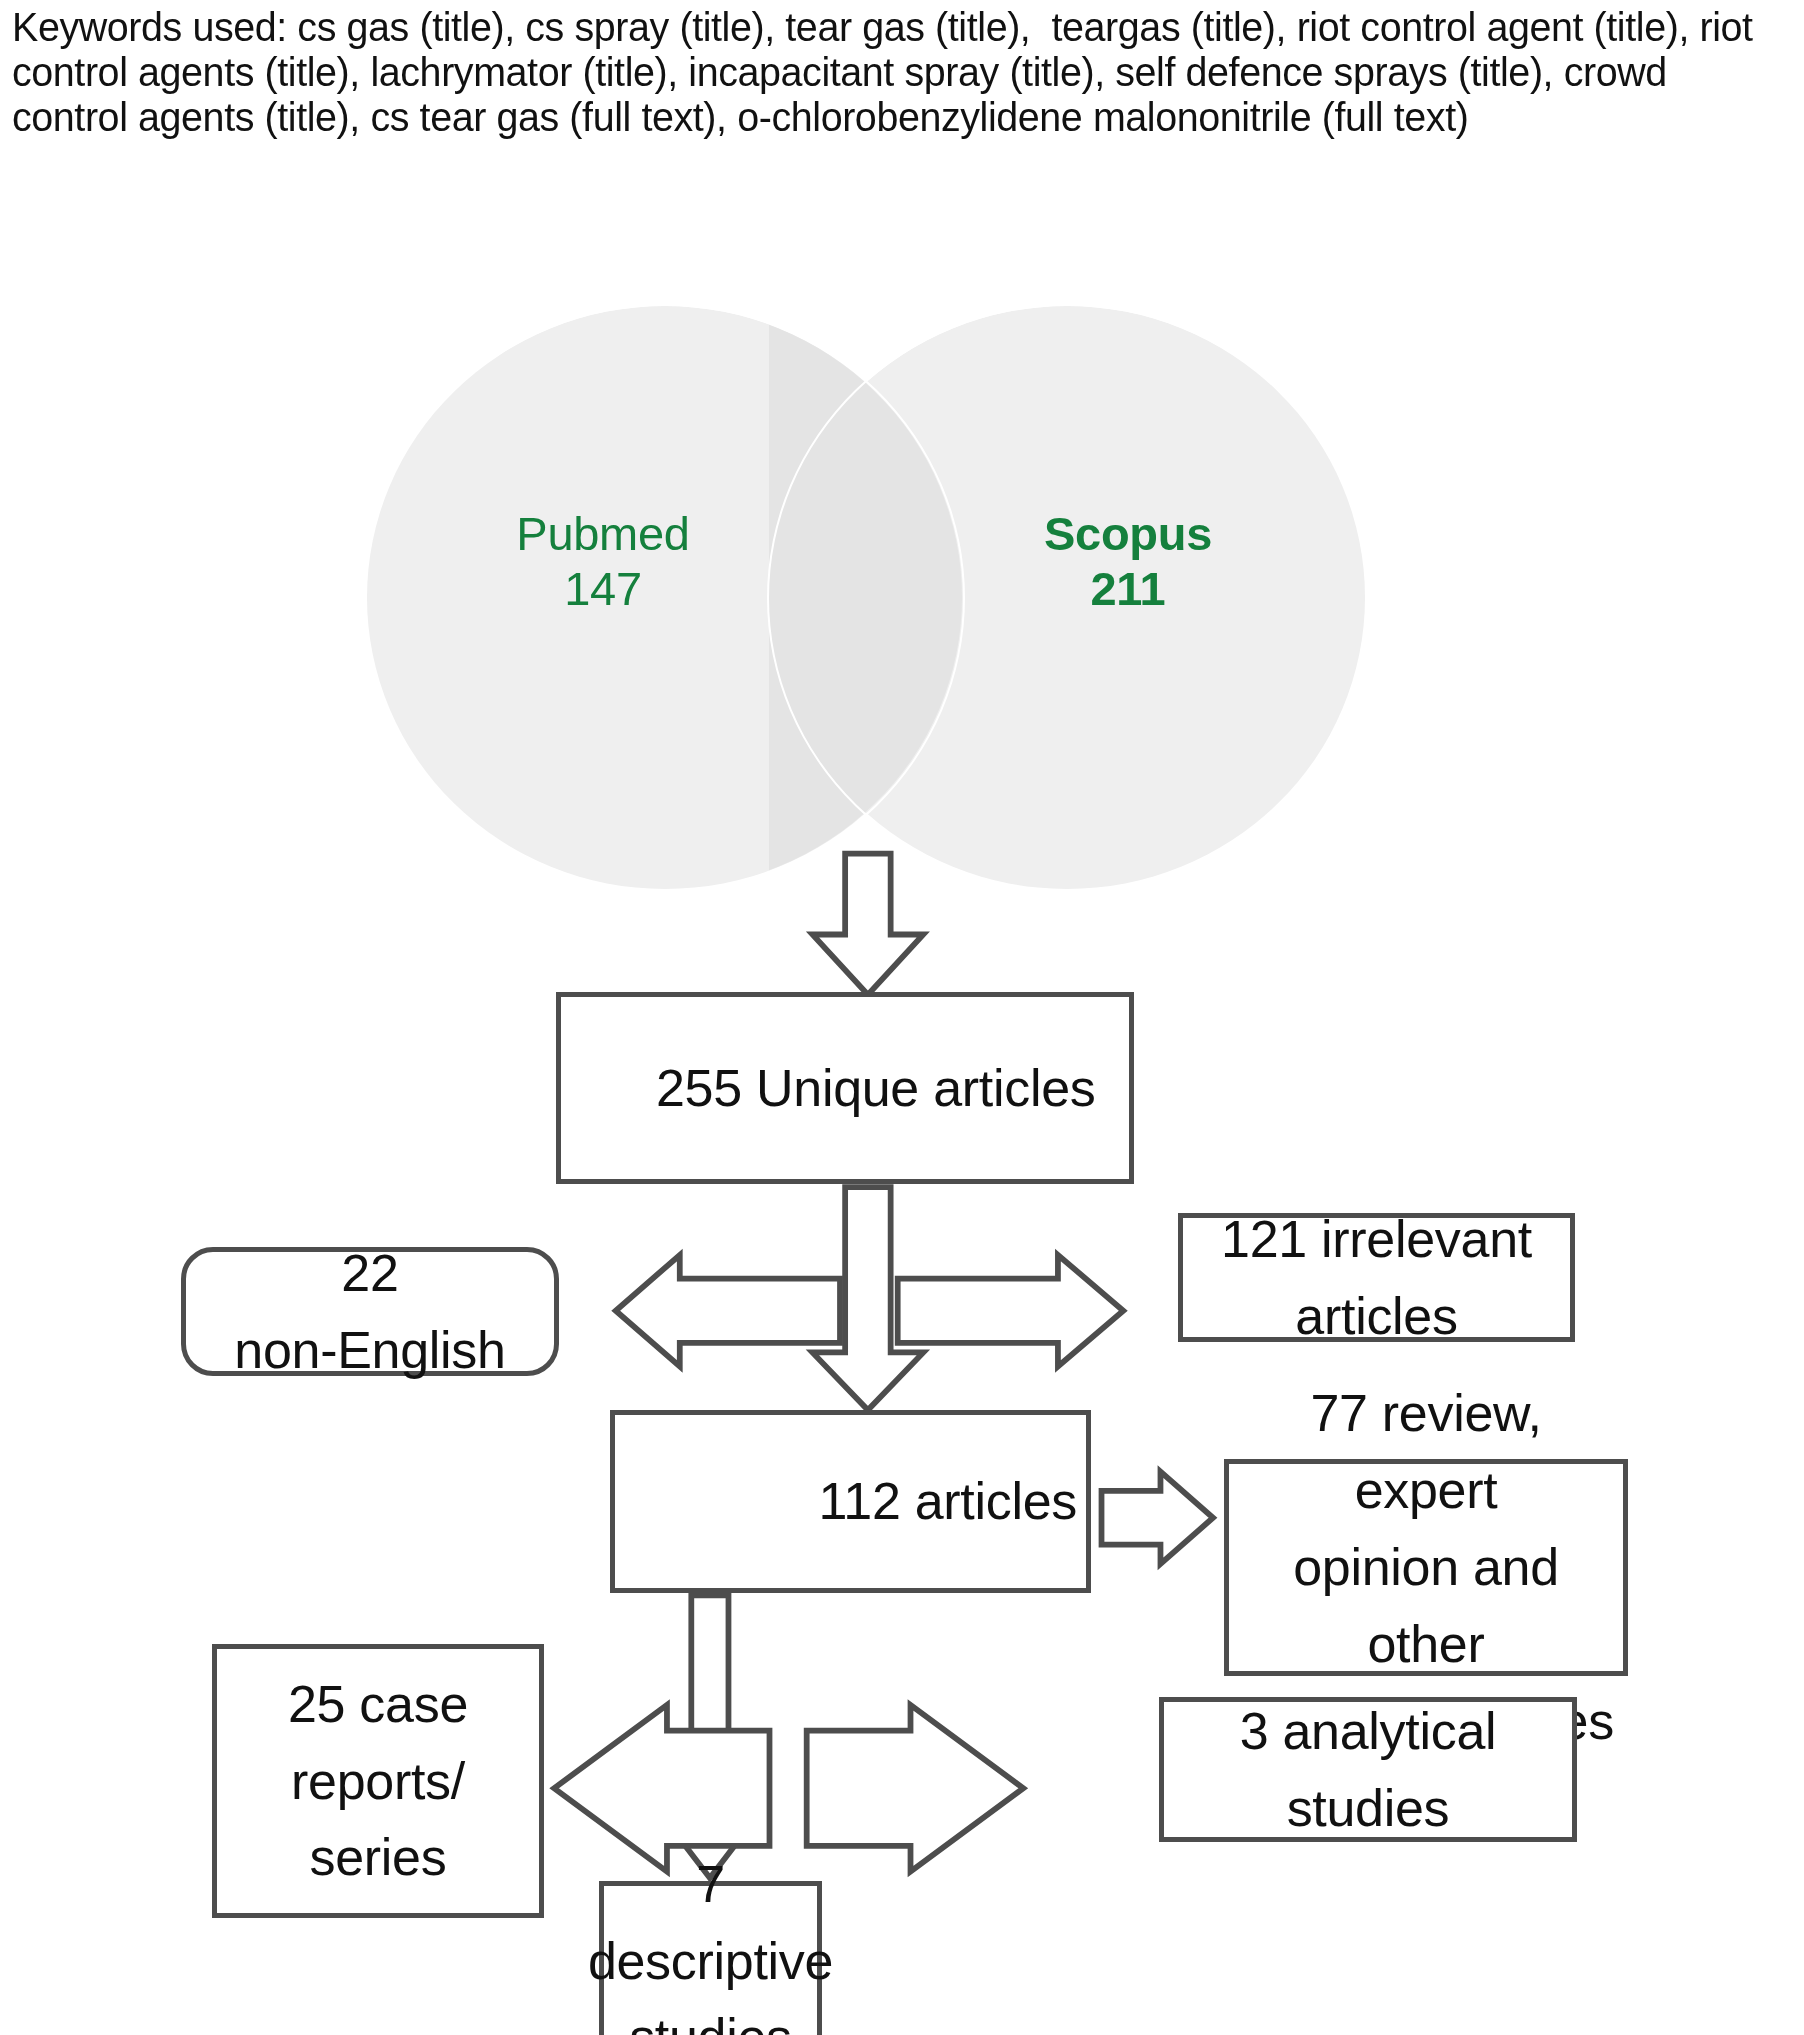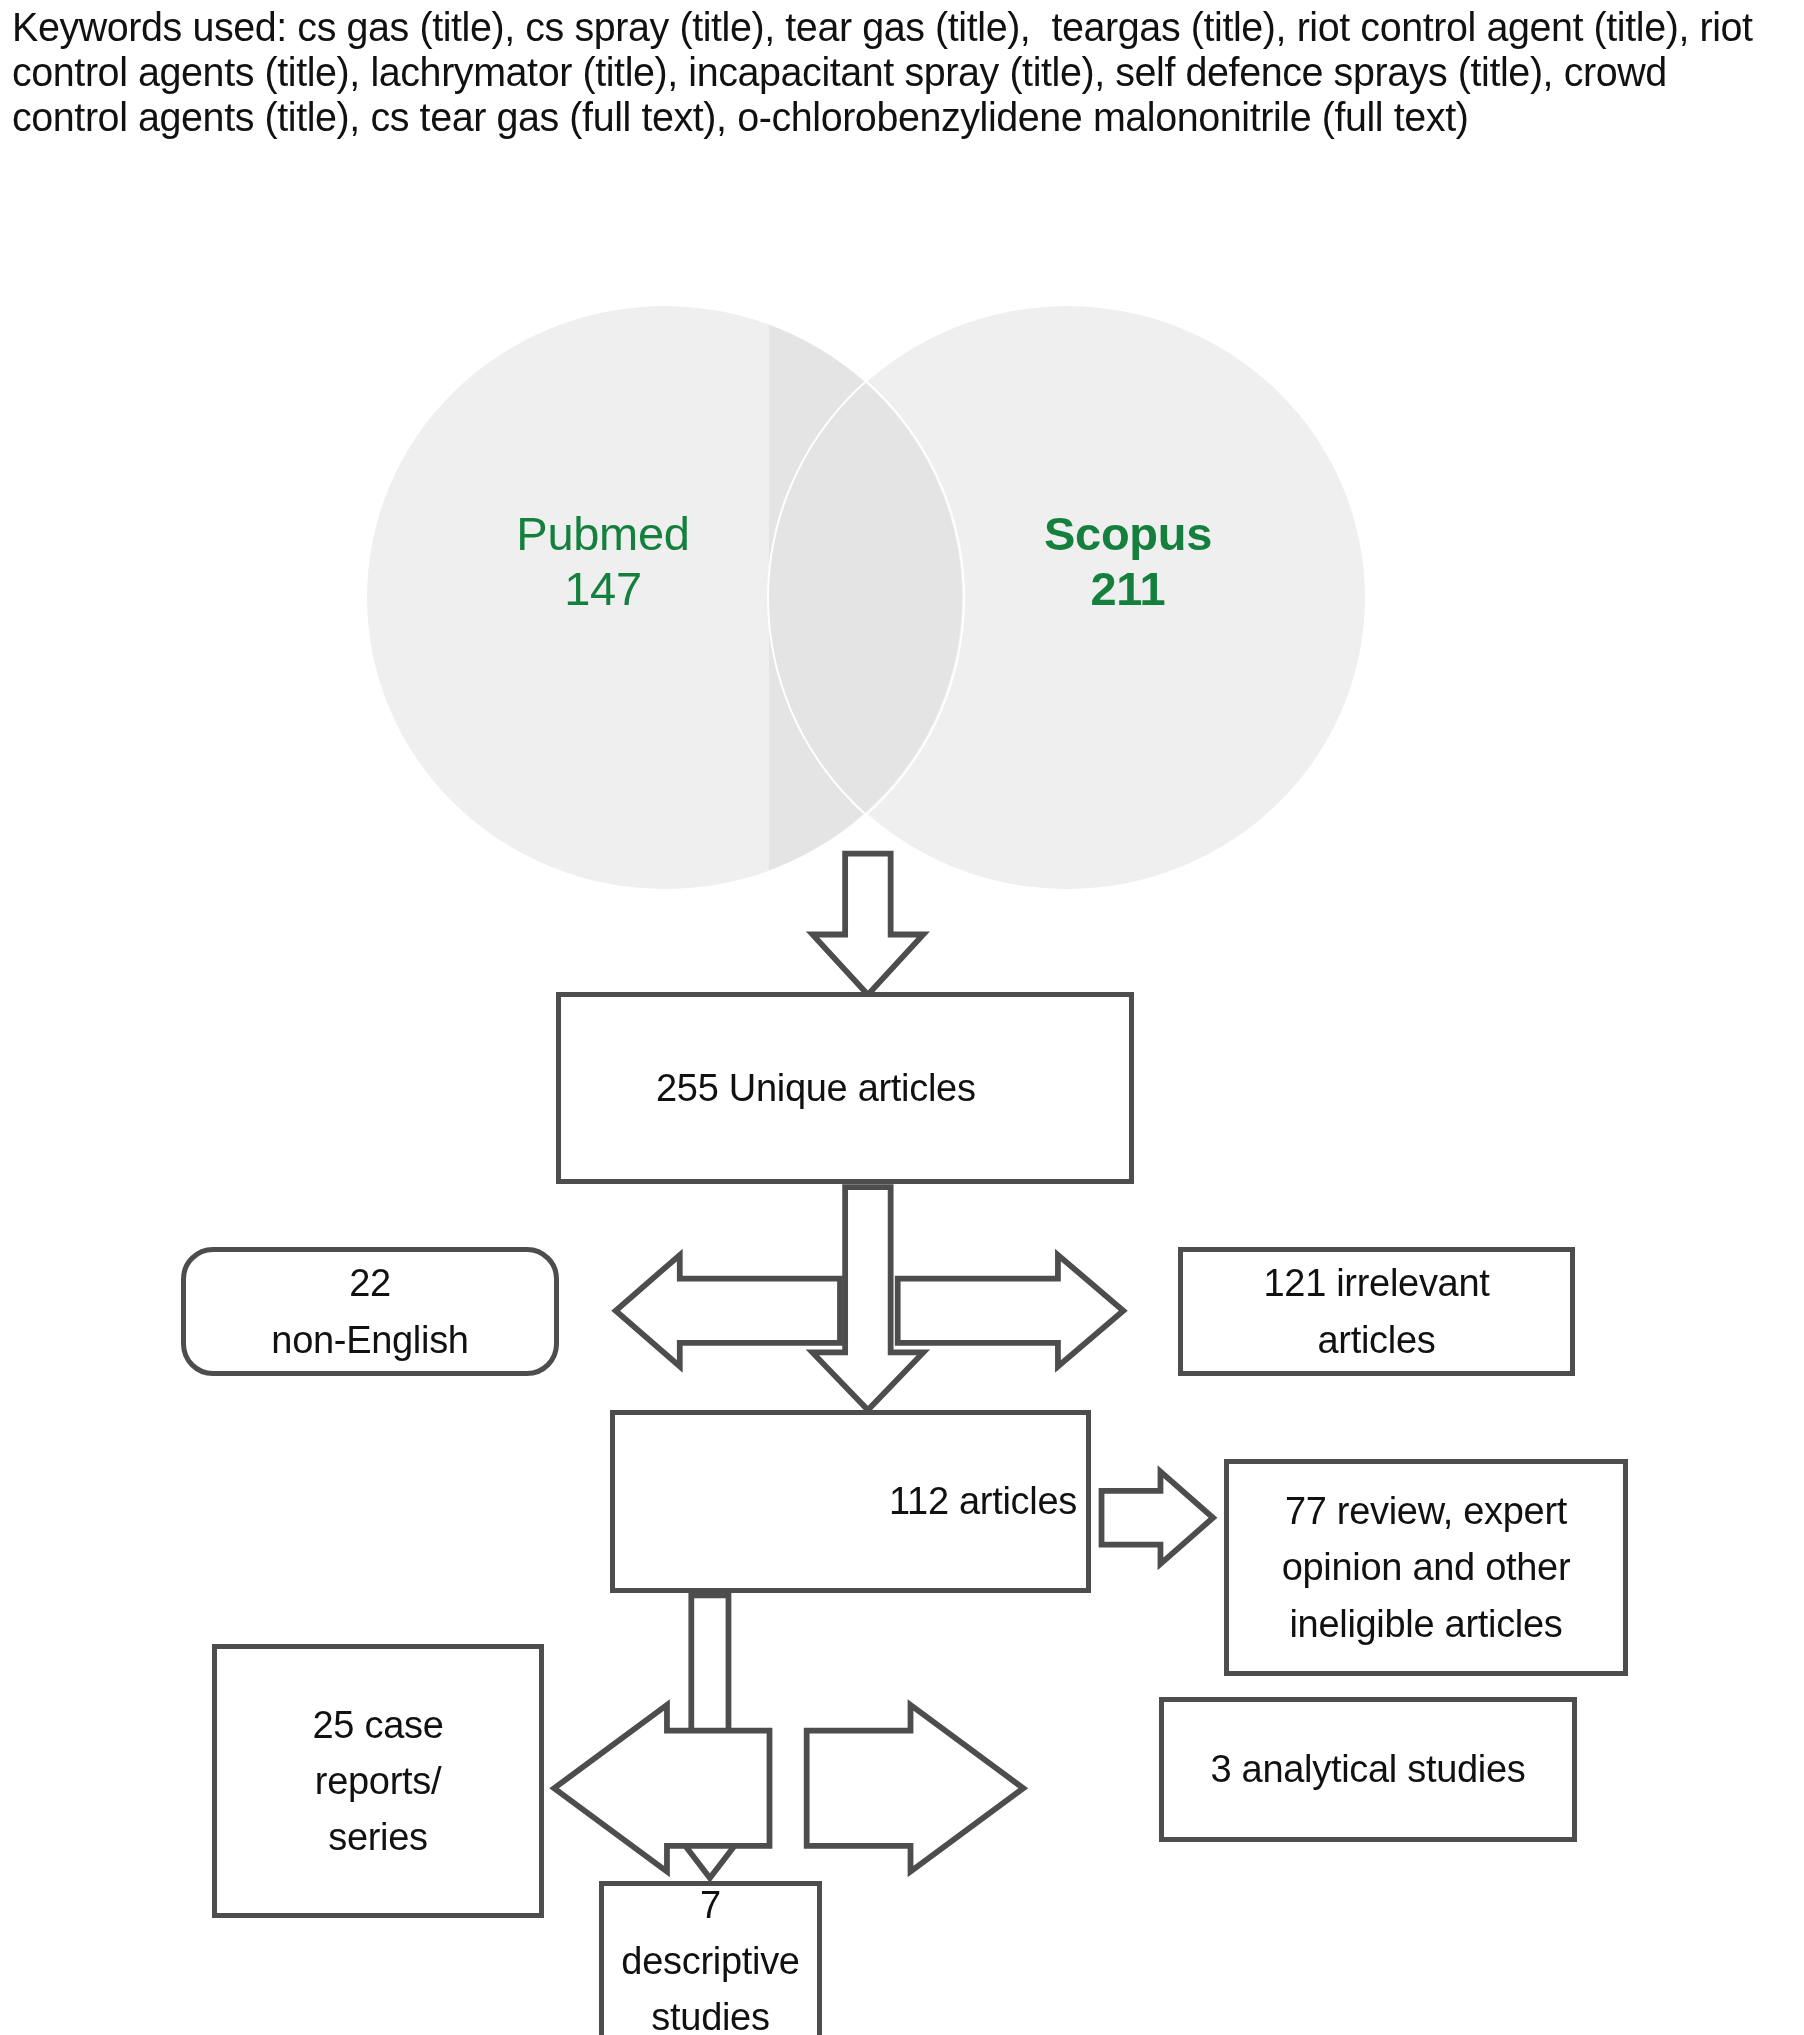--- a/index.html
+++ b/index.html
@@ -115,39 +115,39 @@
     box-sizing: border-box;
     background: #ffffff;
     border: 5.8px solid #4d4d4d;
     display: flex;
     align-items: center;
     justify-content: center;
     text-align: center;
     z-index: 5;
   }
   .flow-box .box-text {
-    font-size: 38px;
+    font-size: 52px;
     line-height: 1.48;
     color: #111111;
     letter-spacing: -0.3px;
     white-space: pre-line;
     padding: 0 9px;
   }
 
   #box-unique-articles {
     left: 556px; top: 992px; width: 578px; height: 192px;
   }
   #box-unique-articles .box-text {
     width: 100%;
     text-align: left;
     padding-left: 95px;
   }
 
   #box-non-english { left: 181px; top: 1247px; width: 378px; height: 129px; border-radius: 32px; }
-  #box-irrelevant  { left: 1178px; top: 1247px; width: 397px; height: 129px; }
+  #box-irrelevant  { left: 1178px; top: 1213px; width: 397px; height: 129px; }
   #box-112-articles{ left: 610px; top: 1410px; width: 481px; height: 183px; }
   #box-112-articles .box-text { width: 100%; text-align: right; padding-left: 69px; }
 
   #box-review-expert { left: 1224px; top: 1423px; width: 404px; height: 217px; margin-top: 36px; }
   #box-case-reports  { left: 181px;  top: 1644px; width: 332px; height: 274px; margin-left: 31px; }
   #box-analytical    { left: 1159px; top: 1697px; width: 418px; height: 145px; }
   #box-descriptive   { left: 599px;  top: 1881px; width: 223px; height: 160px; }
 
   
   #arrow-layer {

